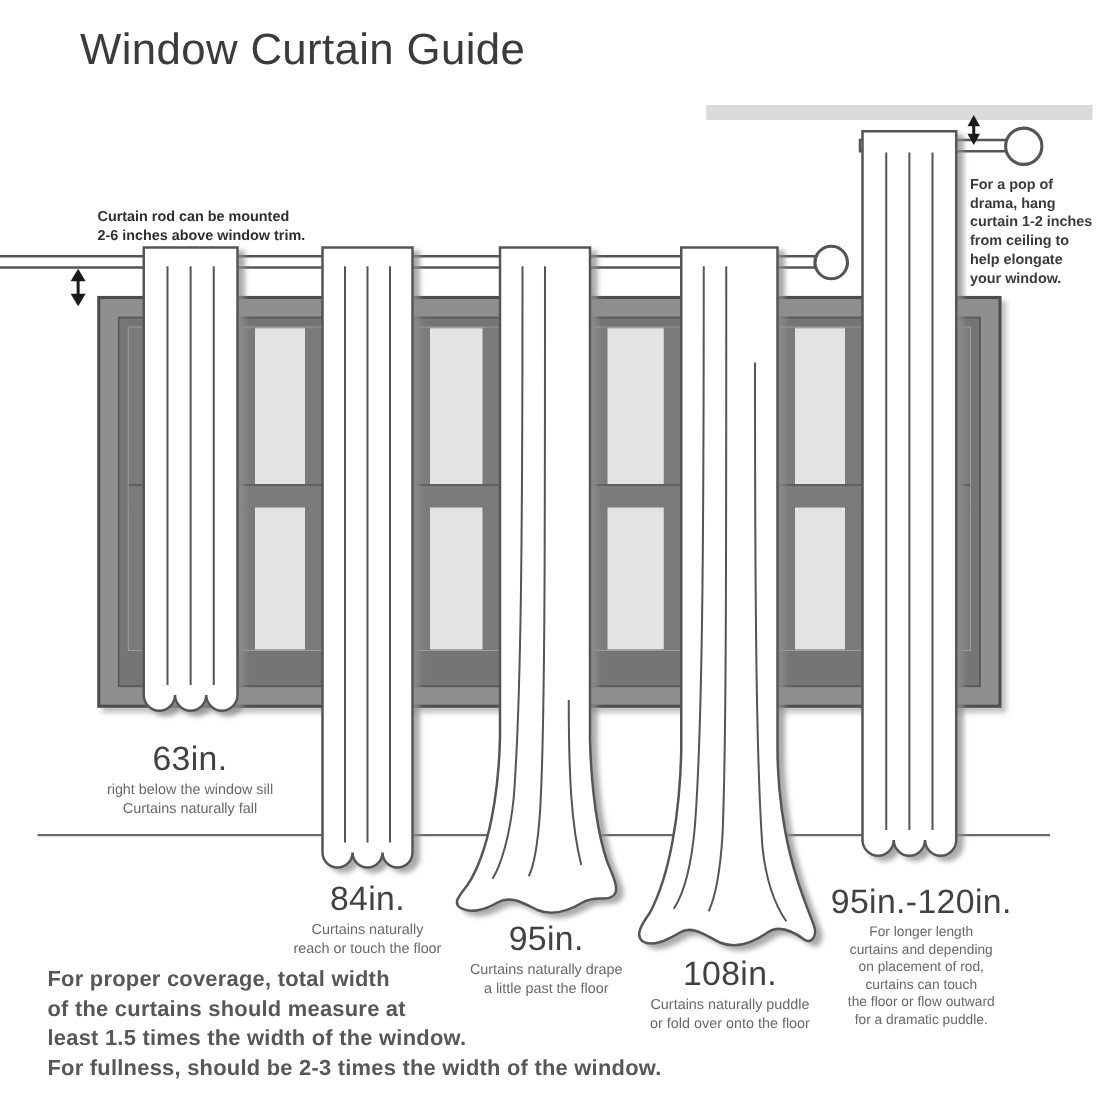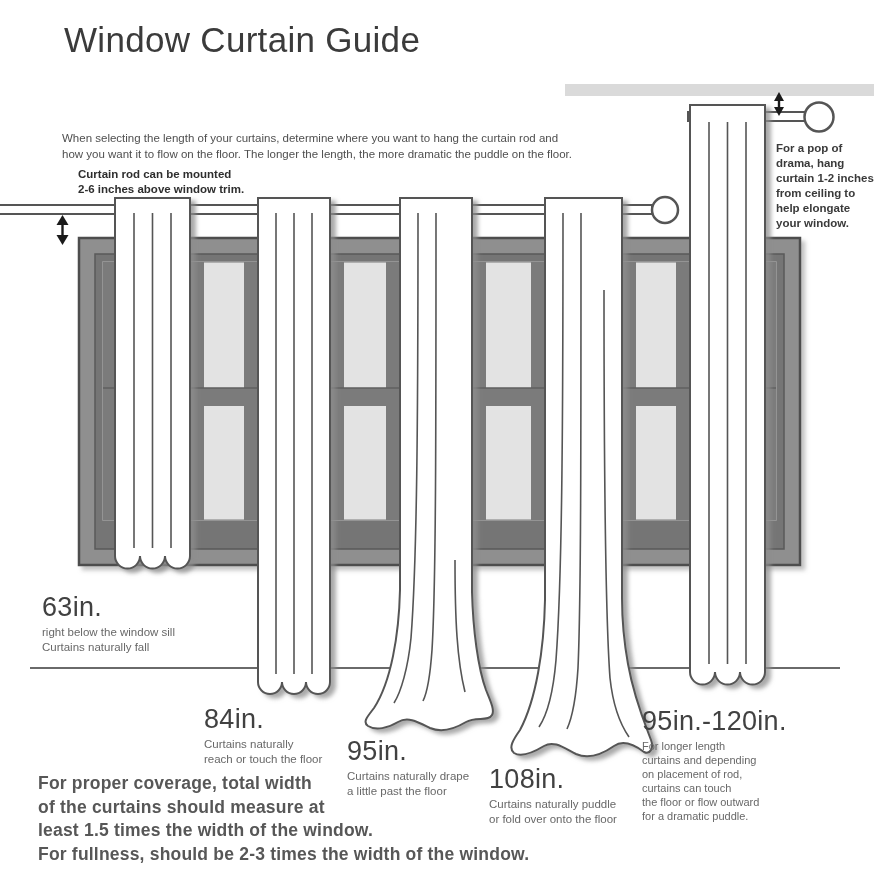--- a/index.html
+++ b/index.html
@@ -4,21 +4,21 @@
 <style>
   html,body{margin:0;padding:0;background:#ffffff;}
   body{font-family:"Liberation Sans","DejaVu Sans",sans-serif;}
   .stage{position:relative;width:874px;height:885px;background:#fff;overflow:hidden;}
   .stage svg{position:absolute;left:0;top:0;}
   .txt{position:absolute;}
   .title{left:64px;top:18px;font-size:35px;line-height:43px;font-weight:500;color:#3b3b3b;letter-spacing:.3px;}
   .intro{left:62px;top:131px;font-size:11.5px;line-height:15.5px;color:#4f4f4f;}
   .rod-note{left:62px;top:167px;font-size:11.5px;line-height:15px;font-weight:700;color:#2e2e2e;margin-left:16px;}
   .ceiling-note{left:776px;top:141px;font-size:11.5px;line-height:15px;font-weight:700;color:#3a3a3a;}
-  .clabel{position:absolute;}
+  .clabel{position:absolute;text-align:center;}
   .csize{font-size:27px;color:#414141;font-weight:500;letter-spacing:.3px;}
   .cdesc{font-size:11.5px;line-height:14.5px;color:#686868;margin-top:2px;}
   .clabel.small .cdesc{font-size:11px;line-height:14px;}
   .footer{left:38px;top:772px;font-size:17.5px;line-height:23.5px;font-weight:700;color:#575757;letter-spacing:.2px;}
   .curtain{fill:#ffffff;stroke:#555555;stroke-width:2;}
   .fold{fill:none;stroke:#555555;stroke-width:1.6;}
   .rod{fill:#ffffff;stroke:#555555;stroke-width:2;}
   .finial{fill:#ffffff;stroke:#555555;stroke-width:2.5;}
   .arrow{stroke:#1a1a1a;stroke-width:2.4;}
   .arrowhead{fill:#1a1a1a;}
@@ -139,24 +139,20 @@
       <line class="fold" x1="709" y1="122" x2="709" y2="664"></line>
       <line class="fold" x1="727.5" y1="122" x2="727.5" y2="664"></line>
       <line class="fold" x1="746" y1="122" x2="746" y2="664"></line>
     </g>
   </svg>
 
   <div class="txt title">
     <div>Window Curtain Guide</div>
   </div>
 
-  <div class="txt intro">
-    <div>When selecting the length of your curtains, determine where you want to hang the curtain rod and</div>
-    <div>how you want it to flow on the floor. The longer the length, the more dramatic the puddle on the floor.</div>
-  </div>
 
   <div class="txt rod-note">
     <div>Curtain rod can be mounted</div>
     <div>2-6 inches above window trim.</div>
   </div>
 
   <div class="txt ceiling-note">
     <div>For a pop of</div>
     <div>drama, hang</div>
     <div>curtain 1-2 inches</div>

